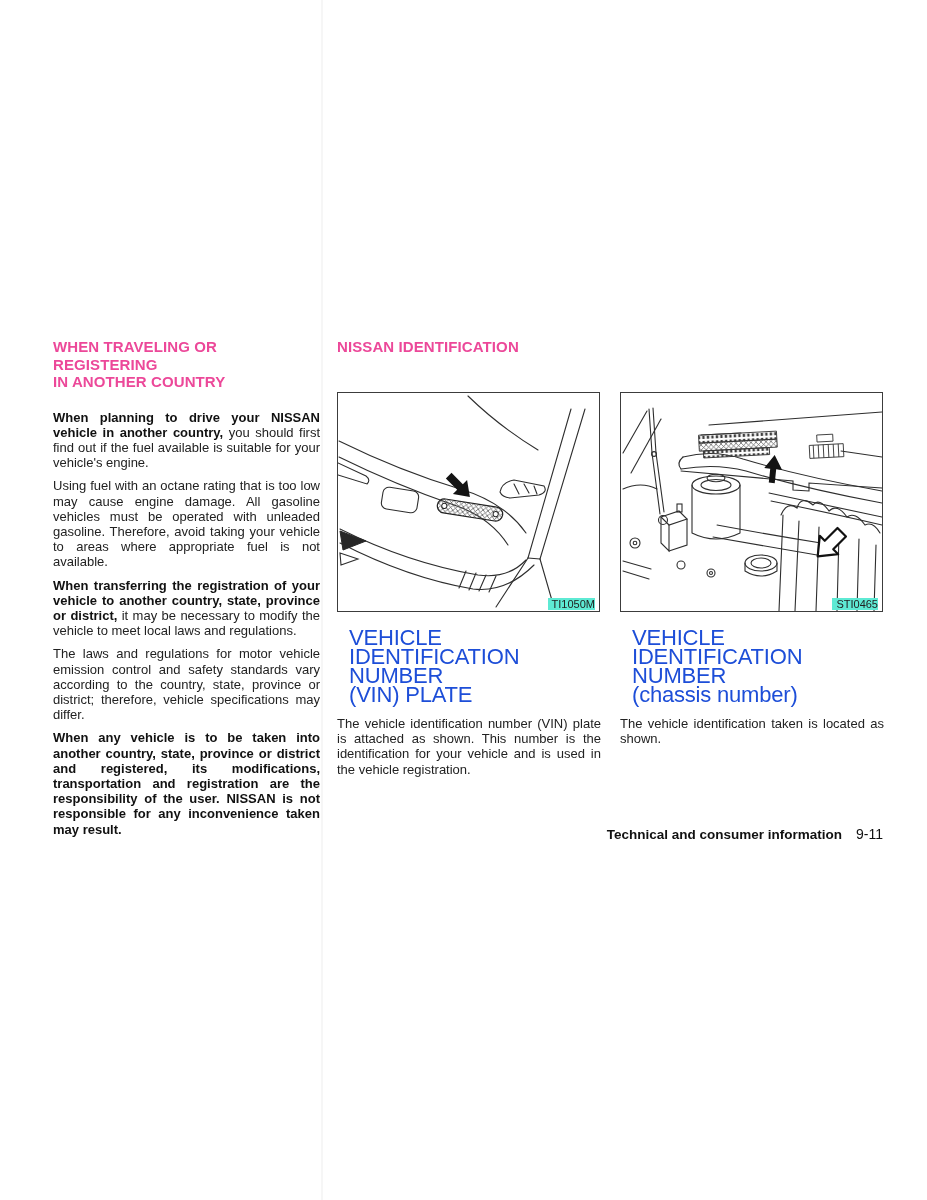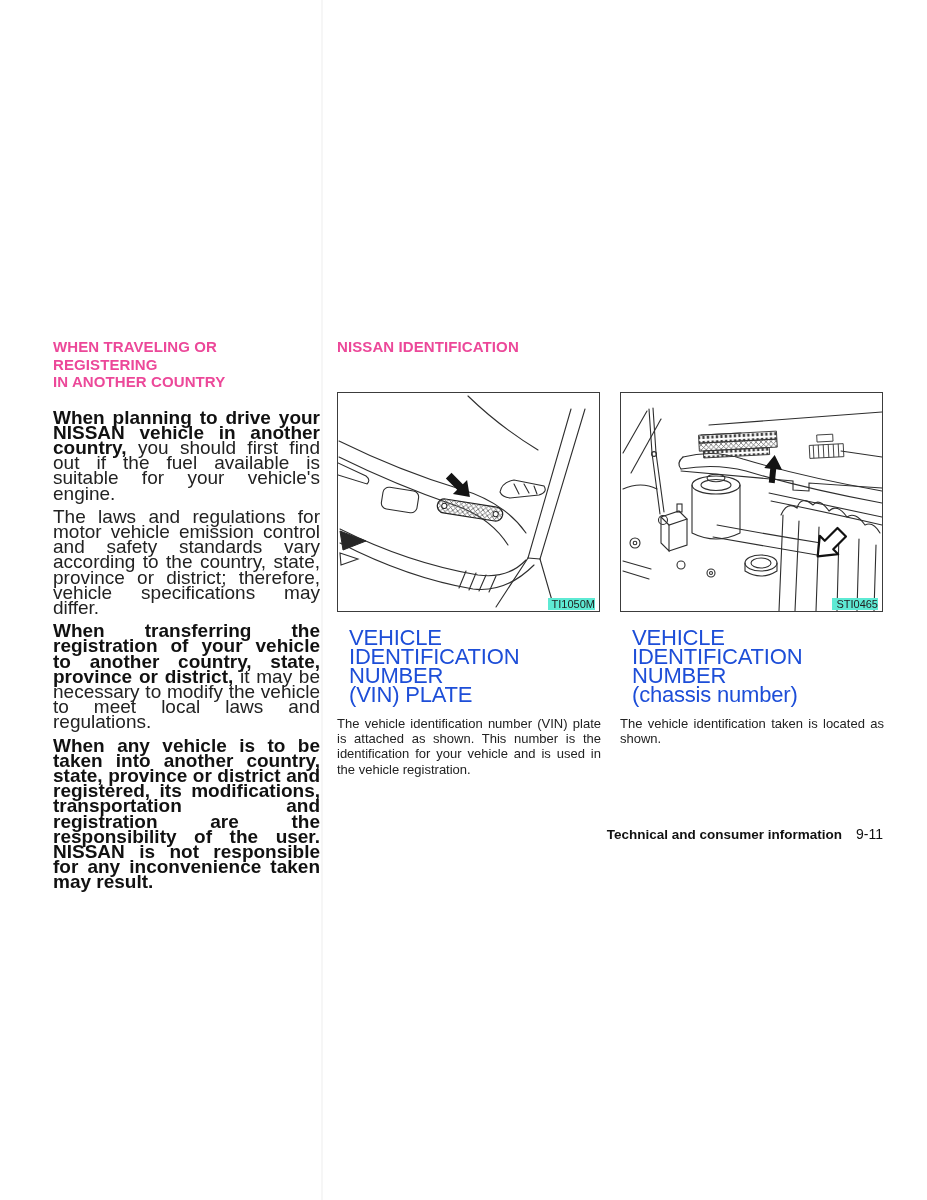--- a/index.html
+++ b/index.html
@@ -19,21 +19,21 @@
   .col{position:absolute;}
   .col-left{left:53px;top:338px;width:267px;}
   .col-mid{left:337px;width:263px;}
   .col-right{left:620px;width:263px;}
 
   h1.section{
     font-size:15px;line-height:17.5px;font-weight:bold;
     margin:0 0 19px 0;letter-spacing:0.1px;color:#ec4899;
   }
   .body-par{
-    font-size:19px;line-height:15.2px;
+    font-size:13px;line-height:15.2px;
     text-align:justify;margin:0 0 8px 0;color:#222;
   }
   .body-par .lead-bold{font-weight:bold;color:#111;}
 
   
   .figure-box{
     position:absolute;top:392px;width:261px;height:218px;
     border:1px solid #3c3c3c;background:#fff;
   }
   .figure-box svg{display:block;}
@@ -65,24 +65,25 @@
 <div class="fold-line"></div>
 
 <div class="col col-left">
   <h1 class="section">
     <span>WHEN TRAVELING OR REGISTERING</span><br>
     <span>IN ANOTHER COUNTRY</span>
   </h1>
 
   <p class="body-par"><span class="lead-bold">When planning to drive your NISSAN vehicle in another country,</span><span> you should first find out if the fuel available is suitable for your vehicle's engine.</span></p>
 
+  <p class="body-par"><span class="lead-bold"></span><span>Using fuel with an octane rating that is too low may cause engine damage. All gasoline vehicles must be operated with unleaded gasoline. Therefore, avoid taking your vehicle to areas where appropriate fuel is not available.</span></p>
+
+  <p class="body-par"><span class="lead-bold">When transferring the registration of your vehicle to another country, state, province or district,</span><span> it may be necessary to modify the vehicle to meet local laws and regulations.</span></p>
 
   <p class="body-par"><span class="lead-bold"></span><span>The laws and regulations for motor vehicle emission control and safety standards vary according to the country, state, province or district; therefore, vehicle specifications may differ.</span></p>
-
-  <p class="body-par"><span class="lead-bold">When transferring the registration of your vehicle to another country, state, province or district,</span><span> it may be necessary to modify the vehicle to meet local laws and regulations.</span></p>
 
   <p class="body-par"><span class="lead-bold">When any vehicle is to be taken into another country, state, province or district and registered, its modifications, transportation and registration are the responsibility of the user. NISSAN is not responsible for any inconvenience taken may result.</span><span></span></p>
 </div>
 
 <h1 class="section col col-mid" style="top:338px;">NISSAN IDENTIFICATION</h1>
 
 <div class="figure-box" style="left:337px;">
   <svg width="261" height="218" viewBox="0 0 261 218">
     <defs>
       <pattern id="cross1" width="5" height="5" patternUnits="userSpaceOnUse">

